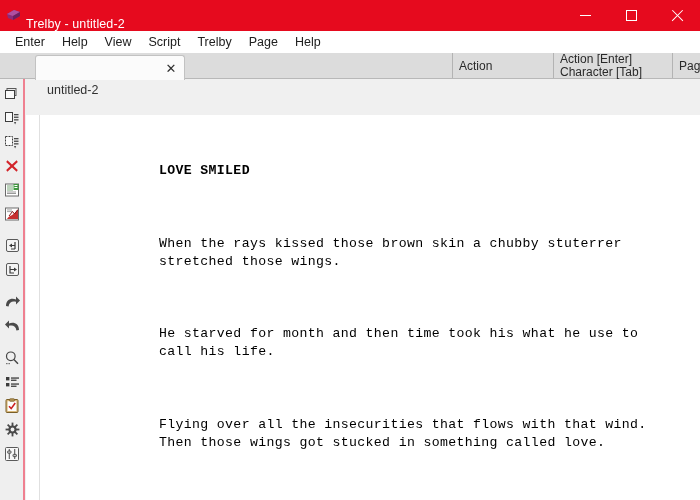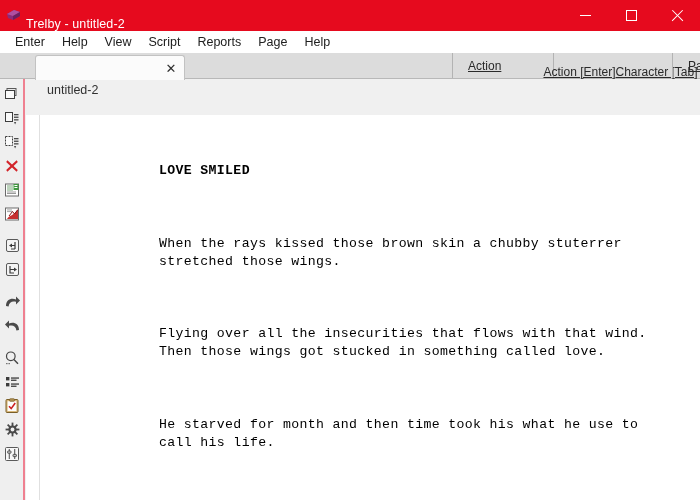--- a/index.html
+++ b/index.html
@@ -99,27 +99,26 @@
     display: flex; align-items: center; justify-content: center;
     font-size: 13px; color: #303030; line-height: 1;
     margin-right: 2px;
   }
 
   
   .hdrcell {
     position: absolute; top: 0; height: 25px;
     font-size: 12px; color: #2a2a2a;
     display: flex; align-items: center;
-    padding-left: 15px;
+    padding-left: 6px;
     border-left: 1px solid #b3b3b3;
     white-space: nowrap;
-    text-decoration: underline;
   }
   .hdrcell.two {
-    align-items: flex-end;
+    flex-direction: column; align-items: flex-start;
     justify-content: center; line-height: 12.5px;
   }
 
   
   .toolbar {
     position: absolute; top: 79px; left: 0;
     width: 25px; height: 421px;
     background: #efefef;
     border-right: 1px solid #d0d0d0;
     display: flex; flex-direction: column; align-items: center;
@@ -203,21 +202,21 @@
         <span class="glyph-close"></span>
       </div>
     </div>
   </div>
 
   <div class="menubar">
     <div class="menu-item">Enter</div>
     <div class="menu-item">Help</div>
     <div class="menu-item">View</div>
     <div class="menu-item">Script</div>
-    <div class="menu-item">Reports</div>
+    <div class="menu-item">Trelby</div>
     <div class="menu-item">Page</div>
     <div class="menu-item">Help</div>
   </div>
 
   <div class="tabrow">
     <div class="tab">
       <span class="tab-label">untitled-2</span>
       <span class="tab-close">✕</span>
     </div>
 
@@ -377,23 +376,23 @@
   </div>
   <div class="leftedge"></div>
 
   <div class="docpane">
     <div class="gutter"></div>
     <div class="page">
       <div class="script">
         <div class="blk title">LOVE SMILED</div>
         <div class="blk action">When the rays kissed those brown skin a chubby stuterrer
 stretched those wings.</div>
+        <div class="blk action">He starved for month and then time took his what he use to
+call his life.</div>
         <div class="blk action">Flying over all the insecurities that flows with that wind.
 Then those wings got stucked in something called love.</div>
-        <div class="blk action">He starved for month and then time took his what he use to
-call his life.</div>
         
         
       </div>
     </div>
   </div>
 
 </div>
 
 </body></html>

